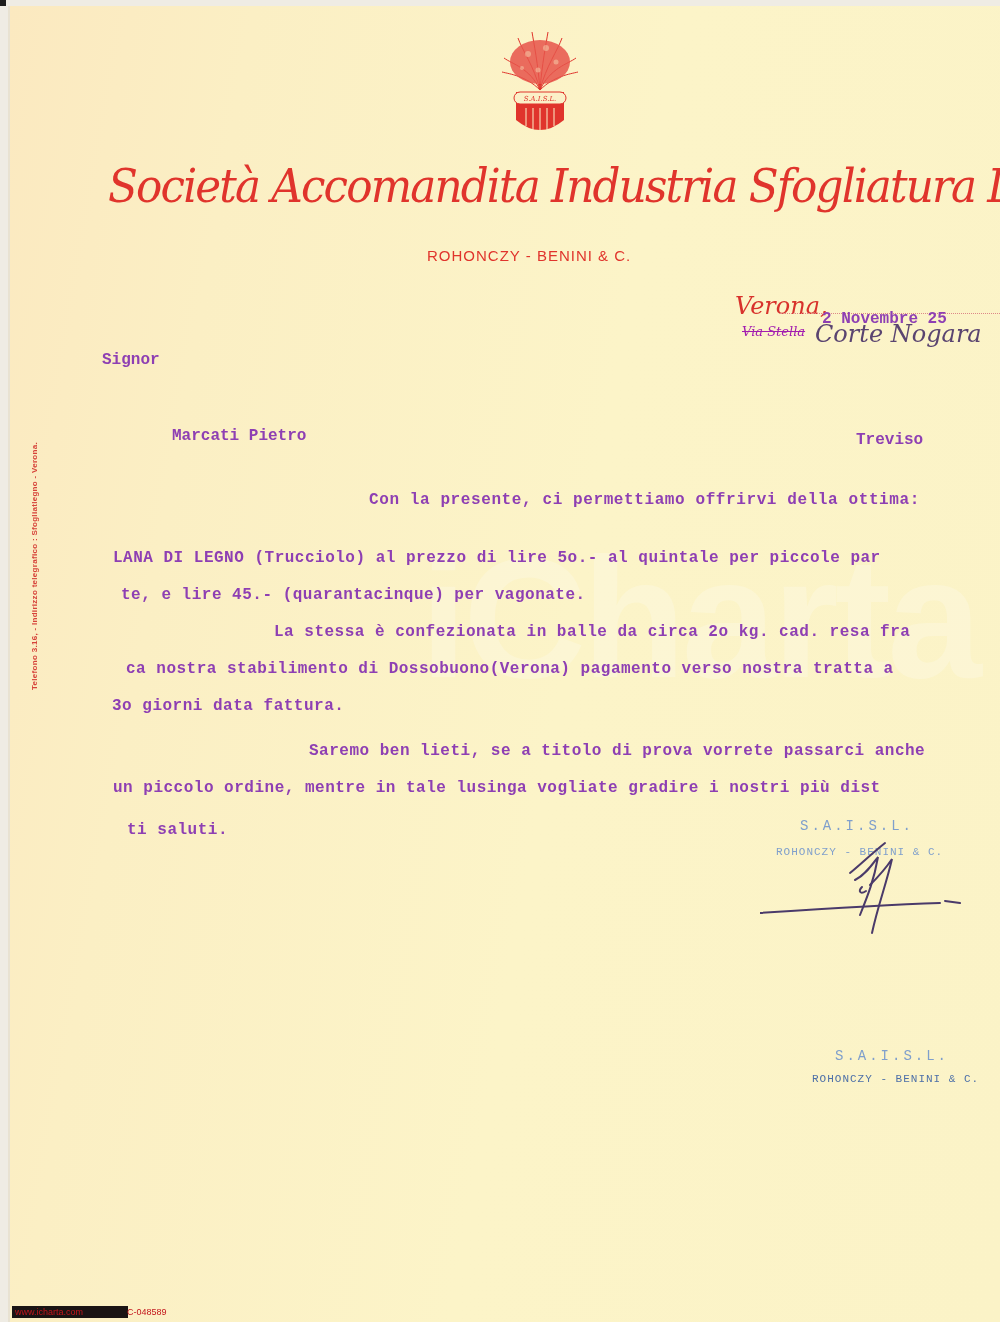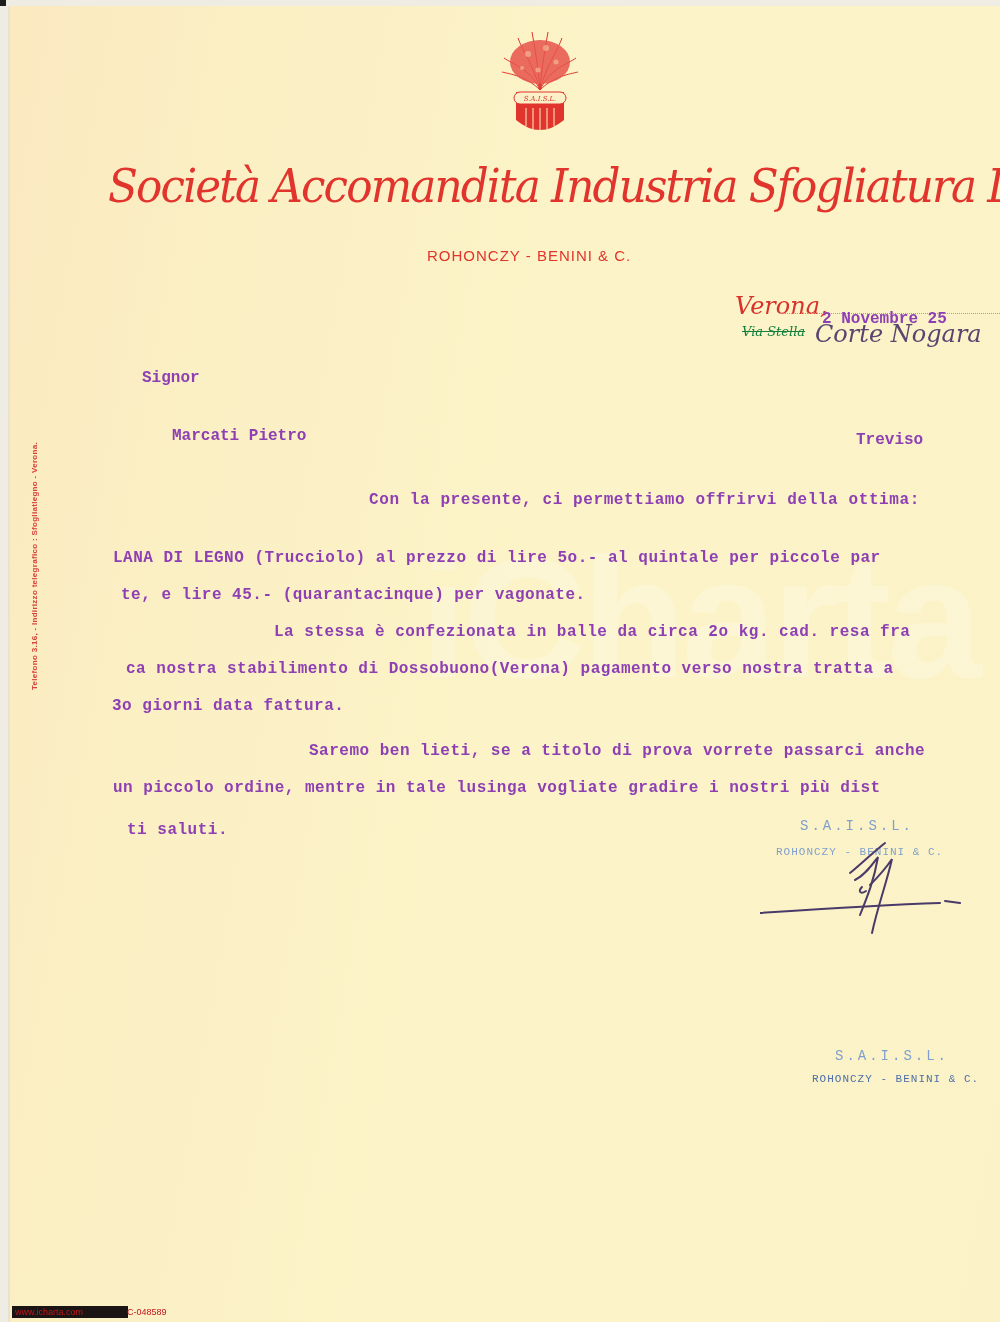--- a/index.html
+++ b/index.html
@@ -40,21 +40,21 @@
     font-size: 16px; color: #8e3fb3; white-space: nowrap;
   }
 
   .date-city {
     position: absolute; left: 735px; top: 280px;
     font-family: "DejaVu Serif", serif; font-style: italic; font-size: 24px; color: #d8322c; margin-top: 12px;
   }
   .dotted-line { position:absolute; left: 780px; top: 313px; width: 220px; border-bottom: 1px dotted #d88; }
   .address-struck {
     position: absolute; left: 742px; top: 324px;
-    font-family: "DejaVu Serif", serif; font-style: italic; font-size: 13px; color: #15803d;
+    font-family: "DejaVu Serif", serif; font-style: italic; font-size: 13px; color: #a21caf;
     text-decoration: line-through;
   }
   .address-hand {
     position: absolute; left: 815px; top: 320px;
     font-family: "DejaVu Serif", serif; font-style: italic; font-size: 24px; color: #5a4470;
     white-space: nowrap;
   }
 
   .side-text {
     position: absolute; left: 30px; top: 690px;
@@ -136,21 +136,21 @@
 <div class="company-sub">ROHONCZY - BENINI &amp; C.</div>
 
 <div class="side-text">Telefono 3.16, - Indirizzo telegrafico : Sfogliatlegno - Verona.</div>
 
 <div class="date-city"><span>Verona,</span></div>
 <div class="dotted-line"></div>
 <div class="typed" style="left:822px; top:310px;">2 Novembre 25</div>
 <div class="address-struck">Via Stella</div>
 <div class="address-hand">Corte Nogara</div>
 
-<div class="typed" style="left:102px; top:369px;margin-left:40px;">Signor</div>
+<div class="typed" style="left:102px; top:351px;">Signor</div>
 <div class="typed" style="left:172px; top:427px;">Marcati Pietro</div>
 <div class="typed" style="left:856px; top:431px;">Treviso</div>
 
 <div class="typed" style="left:369px; top:491px; letter-spacing:0.6px;">Con la presente, ci permettiamo offrirvi della ottima:</div>
 <div class="typed" style="left:113px; top:549px; letter-spacing:0.5px;">LANA DI LEGNO (Trucciolo) al prezzo di lire 5o.- al quintale per piccole par</div>
 <div class="typed" style="left:121px; top:586px; letter-spacing:0.5px;">te, e lire 45.- (quarantacinque) per vagonate.</div>
 <div class="typed" style="left:274px; top:623px; letter-spacing:0.5px;">La stessa è confezionata in balle da circa 2o kg. cad. resa fra</div>
 <div class="typed" style="left:126px; top:660px; letter-spacing:0.5px;">ca nostra stabilimento di Dossobuono(Verona) pagamento verso nostra tratta a</div>
 <div class="typed" style="left:112px; top:697px; letter-spacing:0.5px;">3o giorni data fattura.</div>
 <div class="typed" style="left:301px; top:742px; letter-spacing:0.5px;margin-left:8px;">Saremo ben lieti, se a titolo di prova vorrete passarci anche</div>

